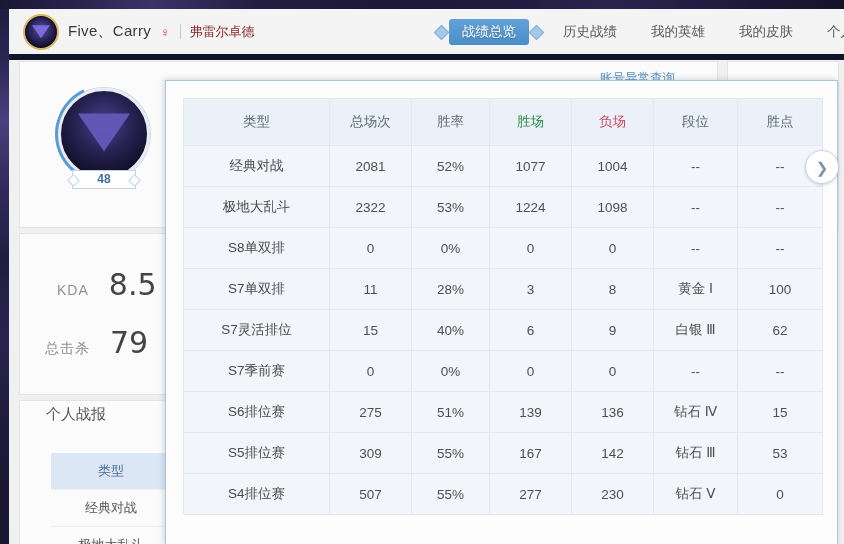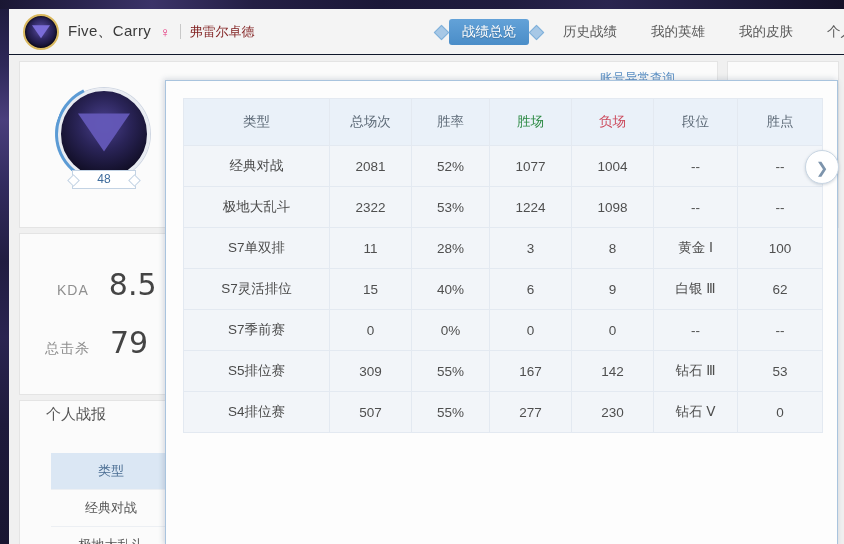--- a/index.html
+++ b/index.html
@@ -36,21 +36,21 @@
         #1e1a3b 78%, #191631 100%);
     z-index: 29;
   }
 
   
   #app-header {
     position: absolute;
     left: 9px; top: 9px;
     width: 835px; height: 45px;
     background: #f4f4f4;
-    border-bottom: 1px solid #0f172a;
+    border-bottom: 6px solid #0f172a;
     z-index: 20;
   }
   #header-identity {
     position: absolute;
     left: 14px; top: 0;
     height: 45px;
     display: flex;
     align-items: center;
     gap: 9px;
   }
@@ -193,21 +193,21 @@
   #level-badge {
     position: absolute;
     left: 50%; bottom: -9px;
     transform: translateX(-50%);
     min-width: 40px;
     padding: 1px 11px;
     background: #ffffff;
     border: 1px solid #c3d3e4;
     color: #3e6c9c;
     font-size: 12px;
-    font-weight: normal;
+    font-weight: bold;
     text-align: center;
     line-height: 15px;
   }
   #level-badge::before, #level-badge::after {
     content: "";
     position: absolute;
     top: 50%; margin-top: -3.5px;
     width: 7px; height: 7px;
     background: #ffffff;
     border: 1px solid #c3d3e4;
@@ -476,20 +476,29 @@
           <tr>
             <td class="type-cell">极地大乱斗</td>
             <td>2322</td>
             <td>53%</td>
             <td>1224</td>
             <td>1098</td>
             <td>--</td>
             <td>--</td>
           </tr>
           <tr>
+            <td class="type-cell">S8单双排</td>
+            <td>0</td>
+            <td>0%</td>
+            <td>0</td>
+            <td>0</td>
+            <td>--</td>
+            <td>--</td>
+          </tr>
+          <tr>
             <td class="type-cell">S7单双排</td>
             <td>11</td>
             <td>28%</td>
             <td>3</td>
             <td>8</td>
             <td>黄金 Ⅰ</td>
             <td>100</td>
           </tr>
           <tr>
             <td class="type-cell">S7灵活排位</td>
@@ -503,20 +512,29 @@
           <tr>
             <td class="type-cell">S7季前赛</td>
             <td>0</td>
             <td>0%</td>
             <td>0</td>
             <td>0</td>
             <td>--</td>
             <td>--</td>
           </tr>
           <tr>
+            <td class="type-cell">S6排位赛</td>
+            <td>275</td>
+            <td>51%</td>
+            <td>139</td>
+            <td>136</td>
+            <td>钻石 Ⅳ</td>
+            <td>15</td>
+          </tr>
+          <tr>
             <td class="type-cell">S5排位赛</td>
             <td>309</td>
             <td>55%</td>
             <td>167</td>
             <td>142</td>
             <td>钻石 Ⅲ</td>
             <td>53</td>
           </tr>
           <tr>
             <td class="type-cell">S4排位赛</td>

